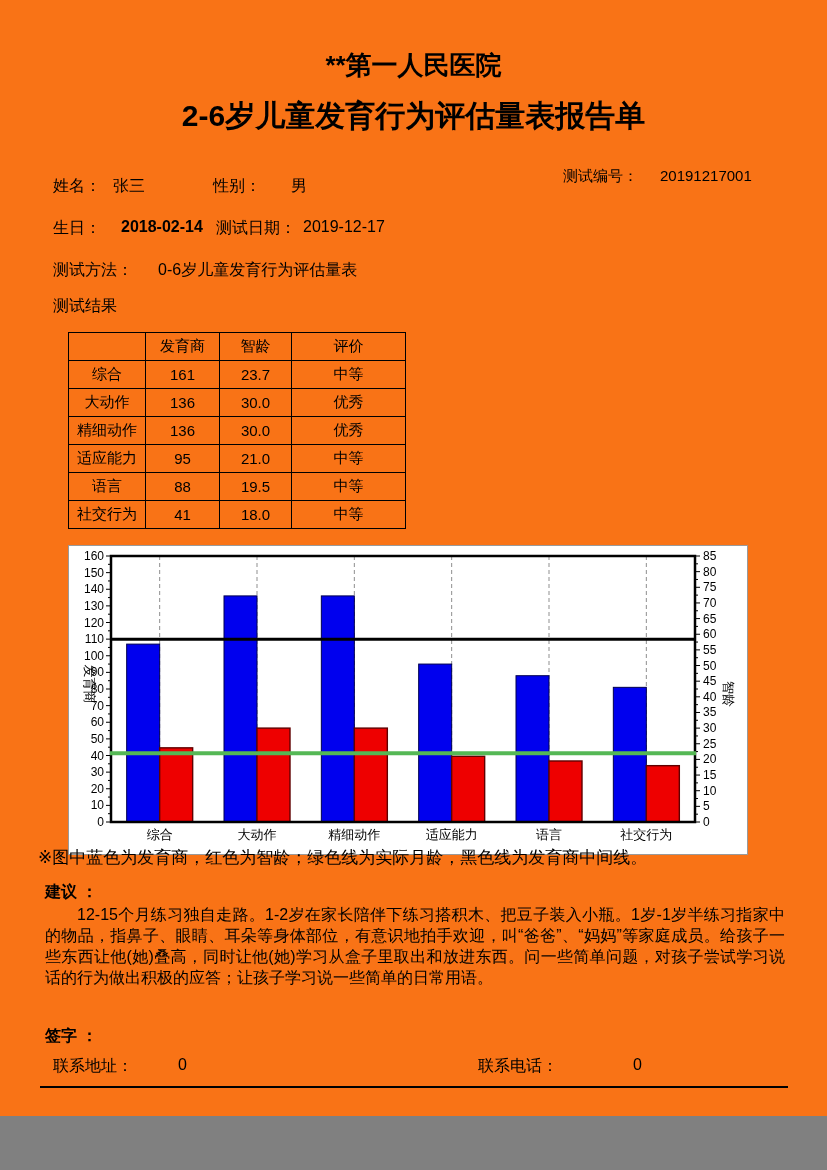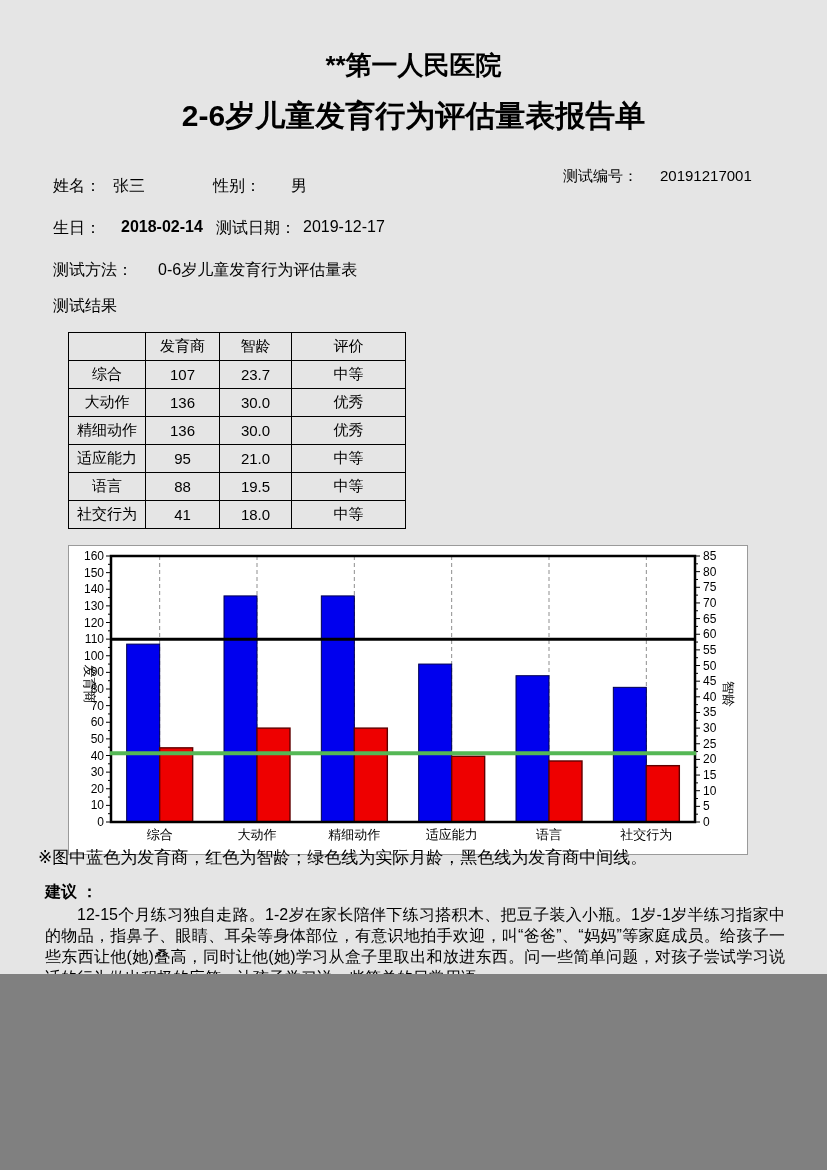--- a/index.html
+++ b/index.html
@@ -1,17 +1,17 @@
 <!DOCTYPE html>
 <html><head>
 <meta charset="utf-8">
 <style>
   html,body{margin:0;padding:0;background:#808080;}
   .page{
-    position:relative;width:827px;height:974px;background:#e5e5e5;
+    position:relative;width:827px;height:1116px;background:#f97316;
     margin:0 auto;overflow:hidden;
     font-family:"Liberation Sans","DejaVu Sans",sans-serif;color:#000;
   }
   .abs{position:absolute;white-space:nowrap;}
   .center{left:0;width:100%;text-align:center;}
   .b{font-weight:bold;}
   #hospital-title{top:48px;font-size:26px;font-weight:bold;}
   #report-title{top:96px;font-size:30px;font-weight:bold;}
   #test-no-row{top:147px;left:563px;font-size:15px;margin-top:20px;}
   #test-no-row .val{margin-left:22px;}
@@ -80,21 +80,21 @@
   <table id="result-table">
     <tbody>
       <tr>
         <td class="c0"></td>
         <td class="c1">发育商</td>
         <td class="c2">智龄</td>
         <td class="c3">评价</td>
       </tr>
       <tr>
         <td class="c0">综合</td>
-        <td class="c1">107</td>
+        <td class="c1">161</td>
         <td class="c2">23.7</td>
         <td class="c3">中等</td>
       </tr>
       <tr>
         <td class="c0">大动作</td>
         <td class="c1">136</td>
         <td class="c2">30.0</td>
         <td class="c3">优秀</td>
       </tr>
       <tr>

